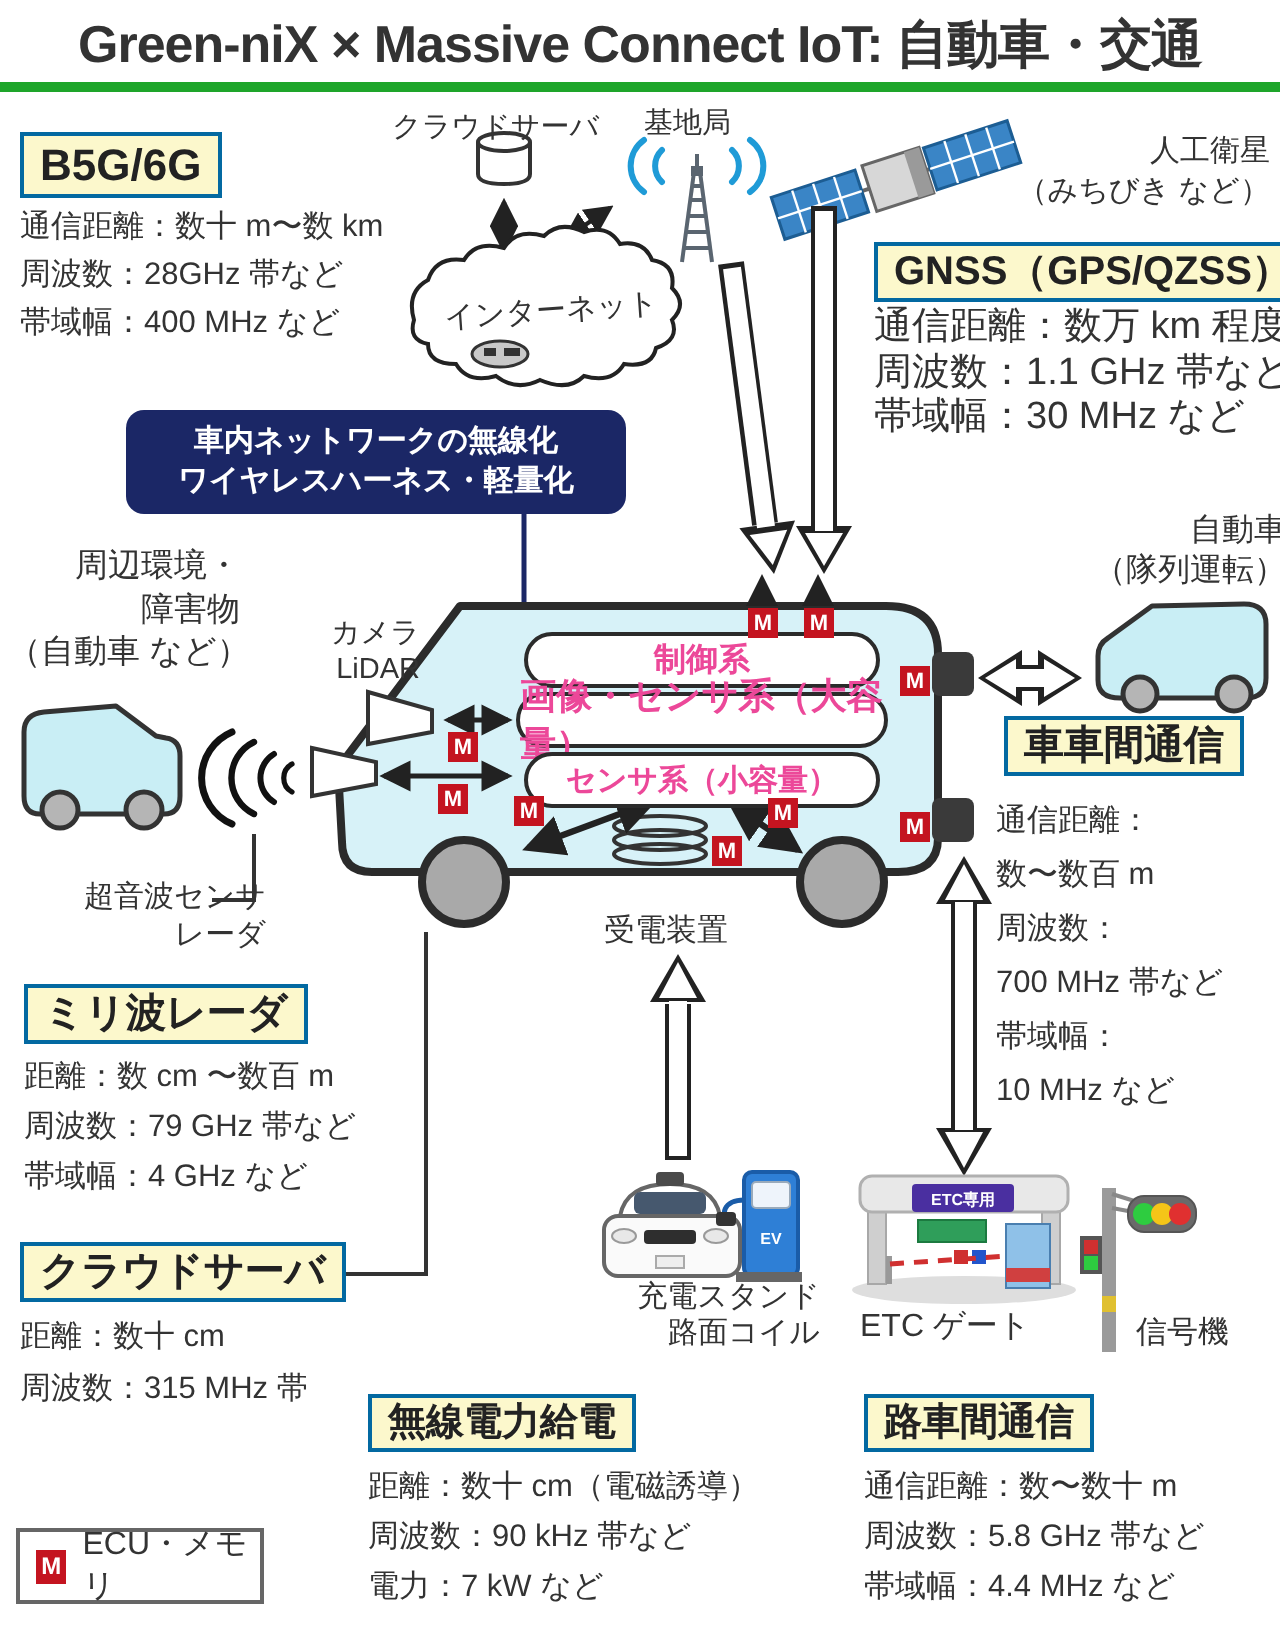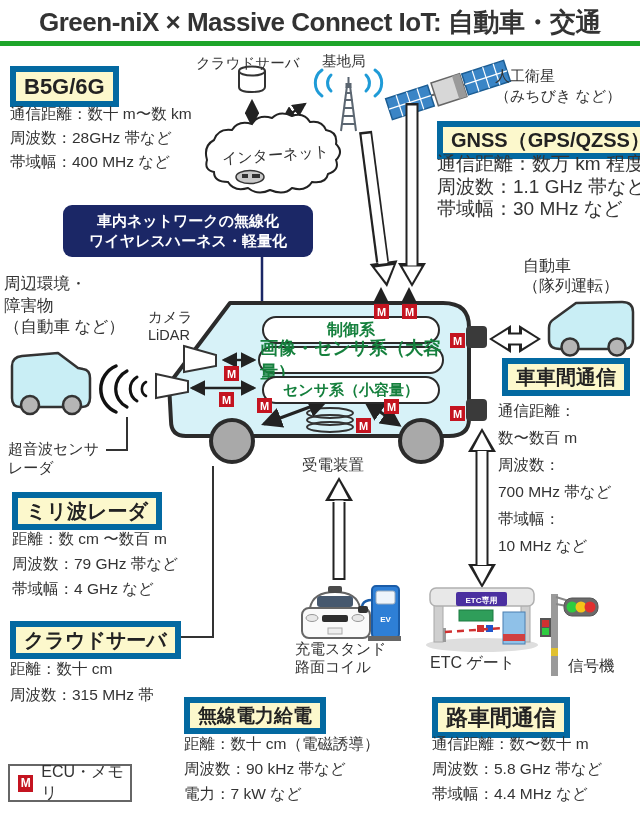--- a/index.html
+++ b/index.html
@@ -3,28 +3,28 @@
 <meta charset="utf-8">
 <style>
   html,body{margin:0;padding:0;background:#fff;}
   #canvas{position:relative;width:640px;height:824px;background:#ffffff;overflow:hidden;
           font-family:Liberation Sans, sans-serif;color:#333;}
   .title{position:absolute;left:0;top:5px;width:100%;text-align:center;
          font-size:26px;font-weight:bold;color:#333;letter-spacing:-0.5px;white-space:nowrap;}
   .greenbar{position:absolute;left:0;top:41px;width:100%;height:5px;background:#1ea52a;}
   svg.art{position:absolute;left:0;top:0;z-index:1;}
   .txt{position:absolute;z-index:2;white-space:nowrap;color:#333;}
-  .ctr{text-align:left;}
-  .tag{position:absolute;z-index:2;display:inline-block;background:#fcf8cc;border:6px solid #0369a1;
+  .ctr{text-align:right;}
+  .tag{position:absolute;z-index:2;display:inline-block;background:#fcf8cc;border:2px solid #0369a1;
        padding:0 8px;font-weight:bold;color:#222;line-height:1.32;white-space:nowrap;}
   .lines div{white-space:nowrap;}
   .callout{position:absolute;z-index:2;left:63px;top:205px;width:250px;background:#1b2766;color:#fff;
            border-radius:9px;text-align:center;font-weight:bold;font-size:15px;line-height:20px;padding:6px 0;}
   .sysbox{position:absolute;z-index:2;background:#fff;border:2.5px solid #2b2b2b;border-radius:14px;
-          display:flex;align-items:center;justify-content:center;font-weight:bold;color:#15803d;}
+          display:flex;align-items:center;justify-content:center;font-weight:bold;color:#ec4899;}
   .m{position:absolute;z-index:3;width:15px;height:15px;background:#c41420;color:#fff;
      font-weight:bold;font-size:11px;display:flex;align-items:center;justify-content:center;}
   .legend{position:absolute;z-index:2;left:8px;top:764px;width:124px;height:38px;background:#fff;
           border:2px solid #666;display:flex;align-items:center;gap:8px;padding-left:8px;box-sizing:border-box;}
   .legend .m{position:static;width:17px;height:17px;font-size:12px;}
   .legend span{font-size:16px;color:#333;}
 </style>
 </head>
 <body>
 
@@ -323,21 +323,21 @@
   <div class="tag" style="left:184px;top:697px;font-size:19px">無線電力給電</div>
   <div class="txt lines" style="left:184px;top:731px;font-size:15.5px;line-height:25px">
     <div>距離：数十 cm（電磁誘導）</div>
     <div>周波数：90 kHz 帯など</div>
     <div>電力：7 kW など</div>
   </div>
 
   <div class="txt" style="left:430px;top:653px;font-size:16px">ETC ゲート</div>
   <div class="txt" style="left:568px;top:656px;font-size:15.5px">信号機</div>
 
-  <div class="tag" style="left:432px;top:697px;font-size:22px">路車間通信</div>
+  <div class="tag" style="left:432px;top:697px;font-size:19px">路車間通信</div>
   <div class="txt lines" style="left:432px;top:731px;font-size:15.5px;line-height:25px">
     <div>通信距離：数〜数十 m</div>
     <div>周波数：5.8 GHz 帯など</div>
     <div>帯域幅：4.4 MHz など</div>
   </div>
 
   <div class="m" style="left:374px;top:304px">M</div>
   <div class="m" style="left:402px;top:304px">M</div>
   <div class="m" style="left:450px;top:333px">M</div>
   <div class="m" style="left:450px;top:406px">M</div>

